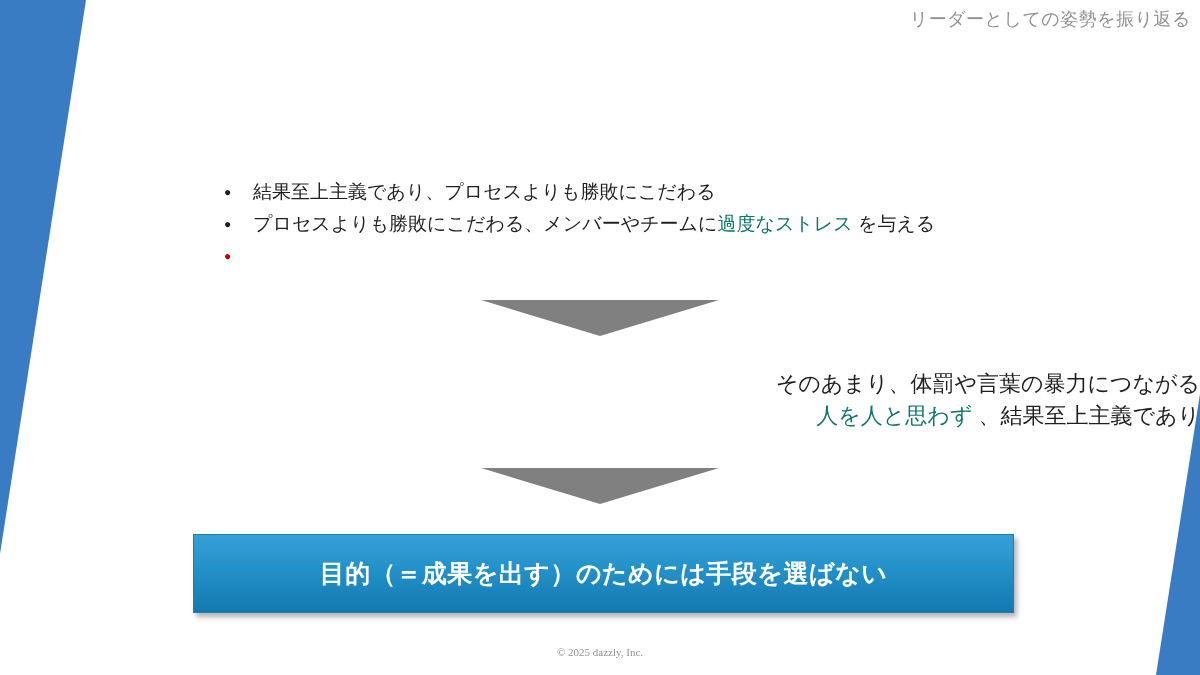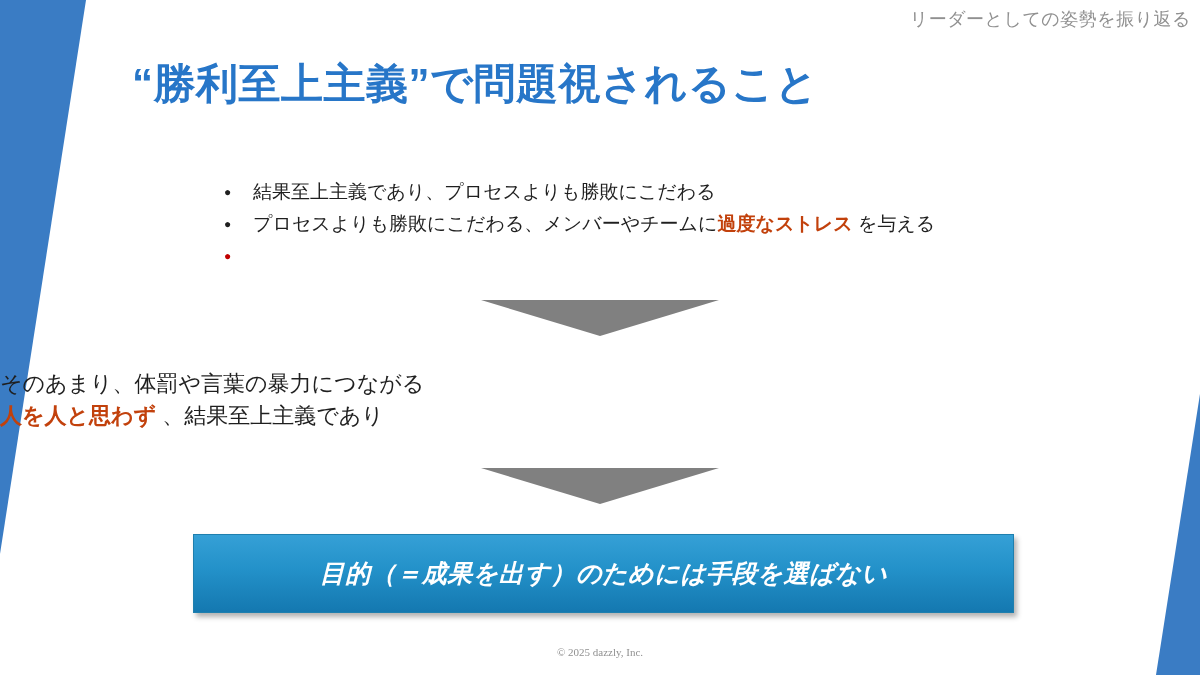--- a/index.html
+++ b/index.html
@@ -56,73 +56,72 @@
     font-size: 19px; color: #1f1f1f;
     white-space: nowrap;
   }
   .bullet-marker {
     width: 12px; margin-right: 17px;
     font-size: 12px; line-height: 32px;
     flex: 0 0 auto;
   }
   .marker-black { color: #1f1f1f; }
   .marker-red { color: #c00000; }
-  .em-red { color: #c2410c; font-weight: bold; }
+  .em-red { color: #0f766e; font-weight: normal; }
 
   
   .down-arrow {
     position: absolute; left: 481px;
     width: 238px; height: 36px;
     background: #808080;
     clip-path: polygon(0 0, 100% 0, 50% 100%);
   }
   .arrow-1 { top: 300px; }
   .arrow-2 { top: 468px; }
 
   
   .consequence {
     position: absolute; left: 0; top: 368px;
-    width: 1200px; text-align: left;
+    width: 1200px; text-align: right;
     font-size: 22px; color: #1f1f1f;
     line-height: 32px;
   }
 
   
   .banner {
     position: absolute; left: 193px; top: 534px;
     width: 819px; height: 77px;
     background: linear-gradient(180deg, #35a0d6 0%, #2391c9 45%, #1478b0 100%);
     border: 1px solid #1e7fae;
     box-shadow: 3px 4px 5px rgba(0,0,0,0.30);
     display: flex; align-items: center; justify-content: center;
   }
   .banner-label {
     color: #ffffff; font-size: 25px; font-weight: bold;
-    letter-spacing: 0.5px; white-space: nowrap; font-style: italic;
+    letter-spacing: 0.5px; white-space: nowrap;
   }
 
   
   .footer {
     position: absolute; left: 0; top: 646px;
     width: 1200px; text-align: center;
     font-size: 11px; color: #909090;
     font-family: Liberation Serif, serif;
   }
 </style>
 </head>
 <body>
 
 <div class="slide">
 
   <div class="corner-left"></div>
   <div class="corner-right"></div>
 
   <div class="header-note">リーダーとしての姿勢を振り返る</div>
 
-  <h1 class="slide-title" style="margin:0;">“勝利至上主義”で問題視されること</h1>
 
   <div class="bullets">
     <div class="bullet-row">
       <span class="bullet-marker marker-black">●</span>
       <span><span>結果至上主義であり、プロセスよりも勝敗にこだわる</span><span class="em-red"></span><span></span></span>
     </div>
     <div class="bullet-row">
       <span class="bullet-marker marker-black">●</span>
       <span><span>プロセスよりも勝敗にこだわる、メンバーやチームに</span><span class="em-red">過度なストレス</span><span> を与える</span></span>
     </div>

